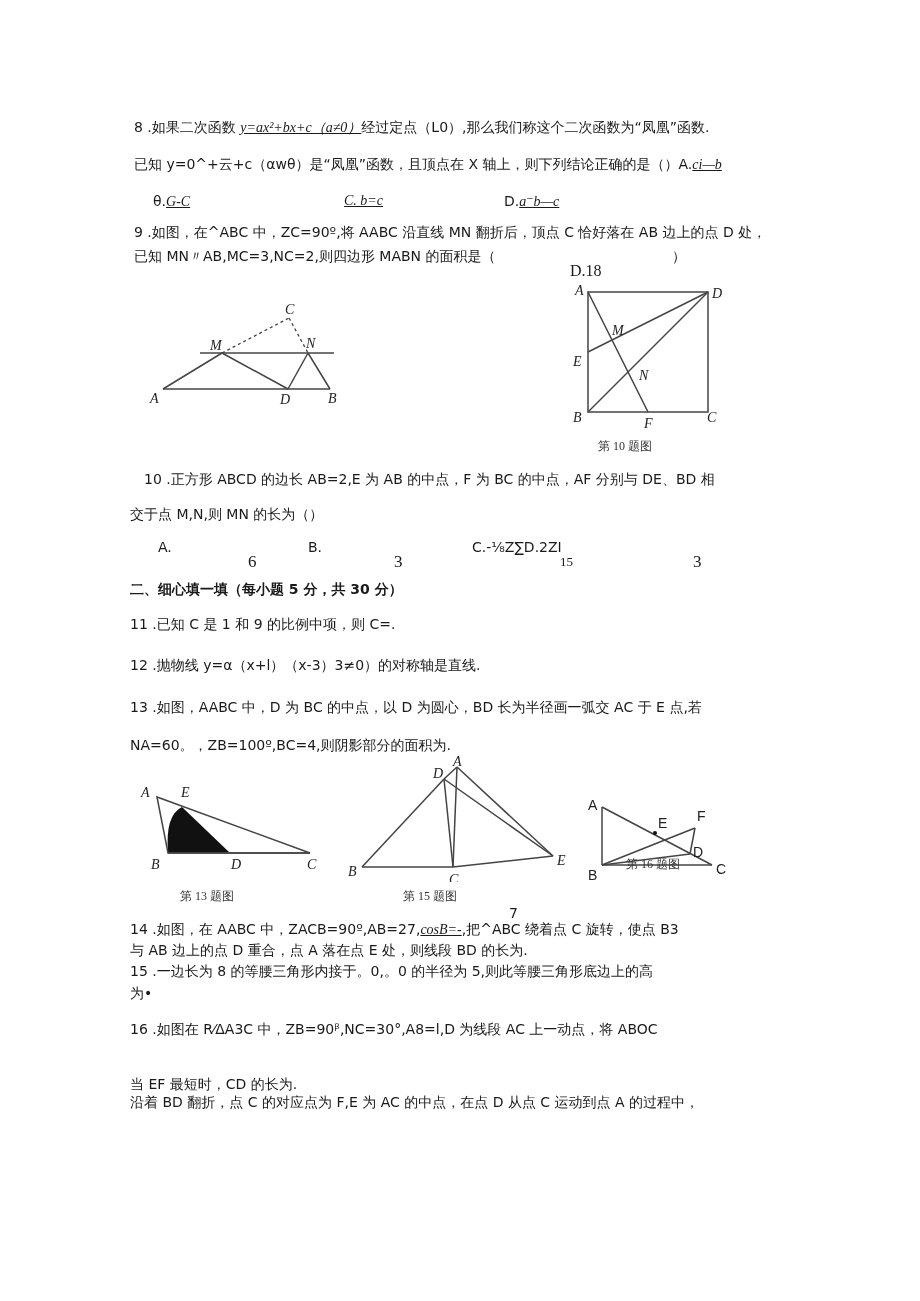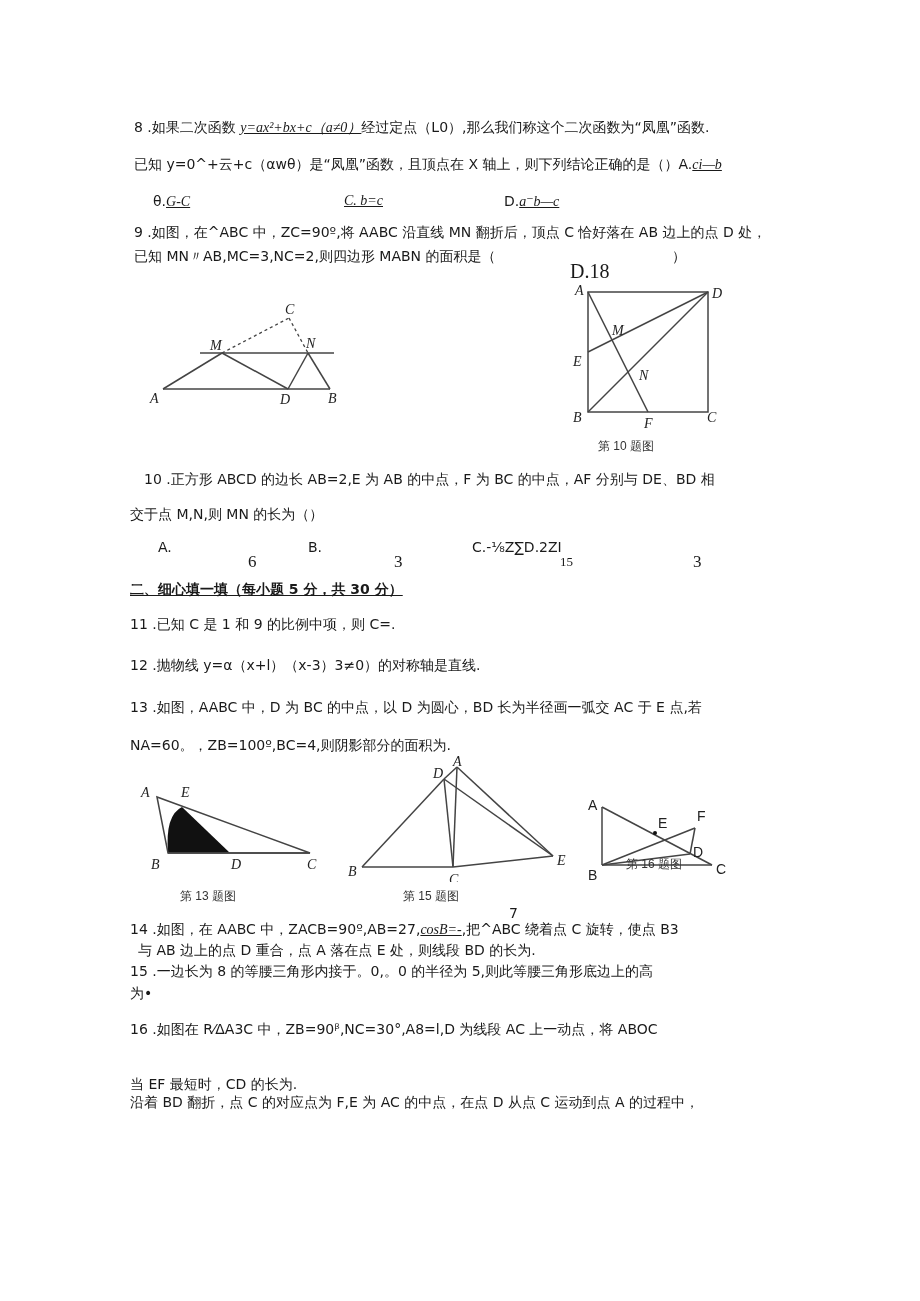--- a/index.html
+++ b/index.html
@@ -4,22 +4,22 @@
   <style>
     html, body { margin: 0; padding: 0; background: #ffffff; }
     body { width: 920px; height: 1301px; position: relative; overflow: hidden;
            font-family: "DejaVu Sans", "Liberation Sans", sans-serif; color: #1a1a1a; }
     .line { position: absolute; font-size: 14px; white-space: nowrap; line-height: 18px; }
     .it { font-family: "Liberation Serif", "DejaVu Serif", serif; font-style: italic; text-decoration: underline; }
     .serif { font-family: "Liberation Serif", "DejaVu Serif", serif; }
     .fig { position: absolute; }
     .fig svg text { font-family: "Liberation Serif", "DejaVu Serif", serif; font-style: italic; font-size: 14px; fill: #222; }
     .fig svg .sans { font-family: "Liberation Sans", "DejaVu Sans", sans-serif; font-style: normal; }
-    .caption { position: absolute; font-family: Liberation Sans, sans-serif; font-size: 12px; color: #333; white-space: nowrap; }
-    .bold { font-weight: bold; text-decoration: underline; }
+    .caption { position: absolute; font-family: Liberation Serif, serif; font-size: 12px; color: #333; white-space: nowrap; }
+    .bold { font-weight: bold; }
   </style>
 </head>
 <body>
 
 <div class="line" style="left:134px; top:118px;">
   <span>8  .如果二次函数 </span><span class="it">y=ax²+bx+c（a≠0）</span><span>经过定点（L0）,那么我们称这个二次函数为“凤凰”函数.</span>
 </div>
 <div class="line" style="left:134px; top:155px;">
   <span>已知 y=0^+云+c（αwθ）是“凤凰”函数，且顶点在 X 轴上，则下列结论正确的是（）A.</span><span class="it">ci—b</span>
 </div>
@@ -29,21 +29,21 @@
 <div class="line it" style="left:344px; top:192px;">C. b=c</div>
 <div class="line" style="left:504px; top:192px;">
   <span>D.</span><span class="it">a⁻b—c</span>
 </div>
 
 <div class="line" style="left:134px; top:223px;">9  .如图，在^ABC 中，ZC=90º,将 AABC 沿直线 MN 翻折后，顶点 C 恰好落在 AB 边上的点 D 处，</div>
 <div class="line" style="left:134px; top:247px;">
   <span>已知 MN〃AB,MC=3,NC=2,则四边形 MABN 的面积是（</span>
 </div>
 <div class="line" style="left:672px; top:247px;">）</div>
-<div class="line serif" style="left:570px; top:262px; font-size:20px;">D.18</div>
+<div class="line serif" style="left:570px; top:262px; font-size:16px;">D.18</div>
 
 <div class="fig" style="left:140px; top:290px; width:230px; height:120px;">
   <svg width="230" height="120" viewBox="0 0 230 120">
     <line x1="60" y1="63" x2="194" y2="63" stroke="#444" stroke-width="1.5"></line>
     <line x1="23" y1="99" x2="190" y2="99" stroke="#444" stroke-width="1.5"></line>
     <line x1="23" y1="99" x2="82" y2="63" stroke="#444" stroke-width="1.5"></line>
     <line x1="82" y1="63" x2="148" y2="99" stroke="#444" stroke-width="1.5"></line>
     <line x1="148" y1="99" x2="168" y2="63" stroke="#444" stroke-width="1.5"></line>
     <line x1="168" y1="63" x2="190" y2="99" stroke="#444" stroke-width="1.5"></line>
     <line x1="82" y1="63" x2="149" y2="28" stroke="#444" stroke-width="1.3" stroke-dasharray="3,3"></line>
@@ -142,20 +142,20 @@
     <text class="sans" x="136" y="84">C</text>
   </svg>
 </div>
 <div class="caption" style="left:626px; top:856px;text-align:right;">第 16 题图</div>
 
 <div class="line" style="left:509px; top:904px;">7</div>
 
 <div class="line" style="left:130px; top:920px;">
   <span>14  .如图，在 AABC 中，ZACB=90º,AB=27,</span><span class="it">cosB=-</span><span>,把^ABC 绕着点 C 旋转，使点 B3</span>
 </div>
-<div class="line" style="left:130px; top:941px;margin-left:8px;">与 AB 边上的点 D 重合，点 A 落在点 E 处，则线段 BD 的长为.</div>
+<div class="line" style="left:130px; top:941px;">与 AB 边上的点 D 重合，点 A 落在点 E 处，则线段 BD 的长为.</div>
 
 <div class="line" style="left:130px; top:962px;">15  .一边长为 8 的等腰三角形内接于。0,。0 的半径为 5,则此等腰三角形底边上的高</div>
 <div class="line" style="left:130px; top:984px;">为•</div>
 
 <div class="line" style="left:130px; top:1020px;">16  .如图在 R⁄ΔA3C 中，ZB=90ᵝ,NC=30°,A8=l,D 为线段 AC 上一动点，将 ABOC</div>
 <div class="line" style="left:130px; top:1053px;margin-top:40px;">沿着 BD 翻折，点 C 的对应点为 F,E 为 AC 的中点，在点 D 从点 C 运动到点 A 的过程中，</div>
 <div class="line" style="left:130px; top:1075px;">当 EF 最短时，CD 的长为.</div>
 
 </body></html>

